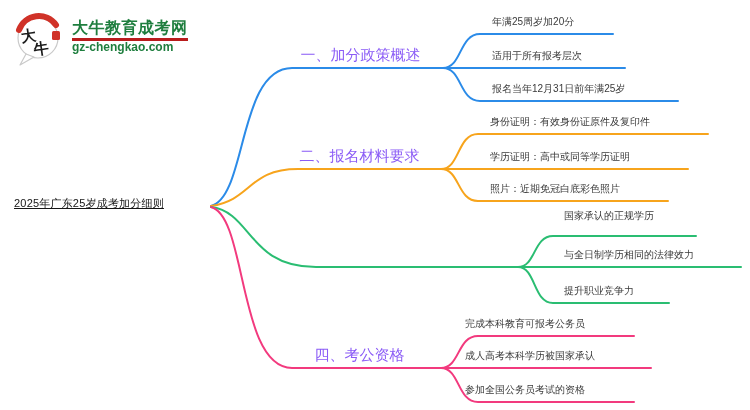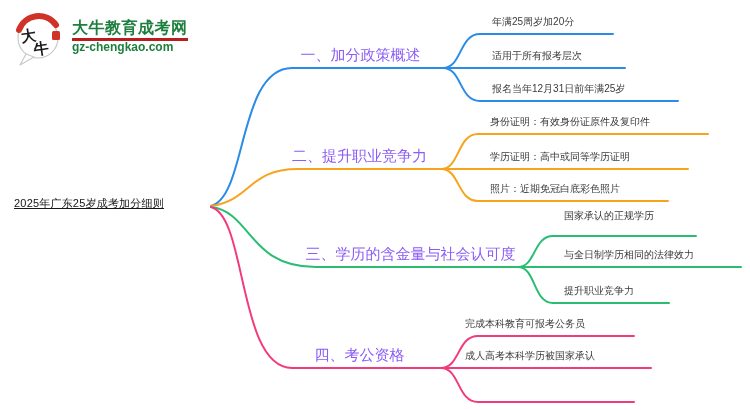--- a/index.html
+++ b/index.html
@@ -73,27 +73,27 @@
     </div>
   </div>
 
   <div class="label central">2025年广东25岁成考加分细则</div>
 
   <div class="label branch-label b1-label">一、加分政策概述</div>
   <div class="label sub b1-s0">年满25周岁加20分</div>
   <div class="label sub b1-s1">适用于所有报考层次</div>
   <div class="label sub b1-s2">报名当年12月31日前年满25岁</div>
 
-  <div class="label branch-label b2-label">二、提升职业竞争力</div>
+  <div class="label branch-label b2-label">二、报名材料要求</div>
   <div class="label sub b2-s0">身份证明：有效身份证原件及复印件</div>
   <div class="label sub b2-s1">学历证明：高中或同等学历证明</div>
   <div class="label sub b2-s2">照片：近期免冠白底彩色照片</div>
 
-  <div class="label branch-label b3-label">三、学历的含金量与社会认可度</div>
   <div class="label sub b3-s0">国家承认的正规学历</div>
   <div class="label sub b3-s1">与全日制学历相同的法律效力</div>
   <div class="label sub b3-s2">提升职业竞争力</div>
 
   <div class="label branch-label b4-label">四、考公资格</div>
   <div class="label sub b4-s0">完成本科教育可报考公务员</div>
   <div class="label sub b4-s1">成人高考本科学历被国家承认</div>
+  <div class="label sub b4-s2">参加全国公务员考试的资格</div>
 
 </div>
 
 </body></html>

